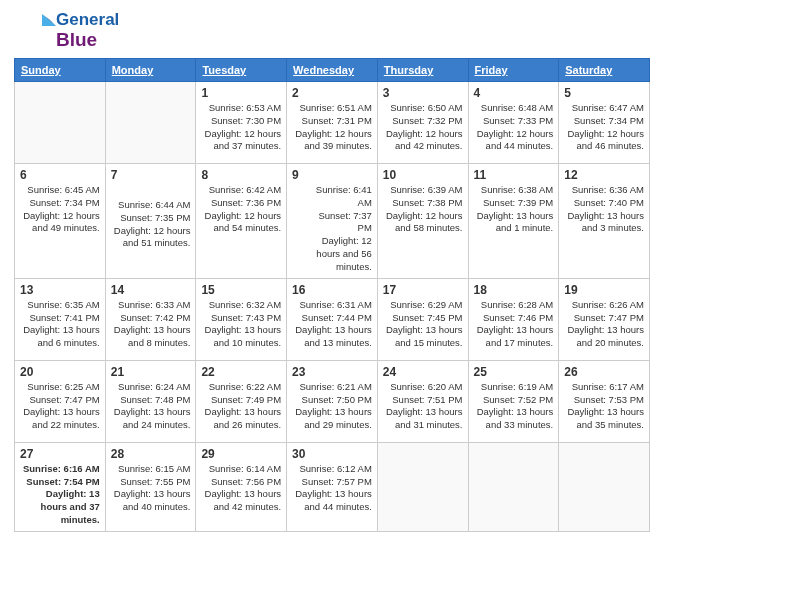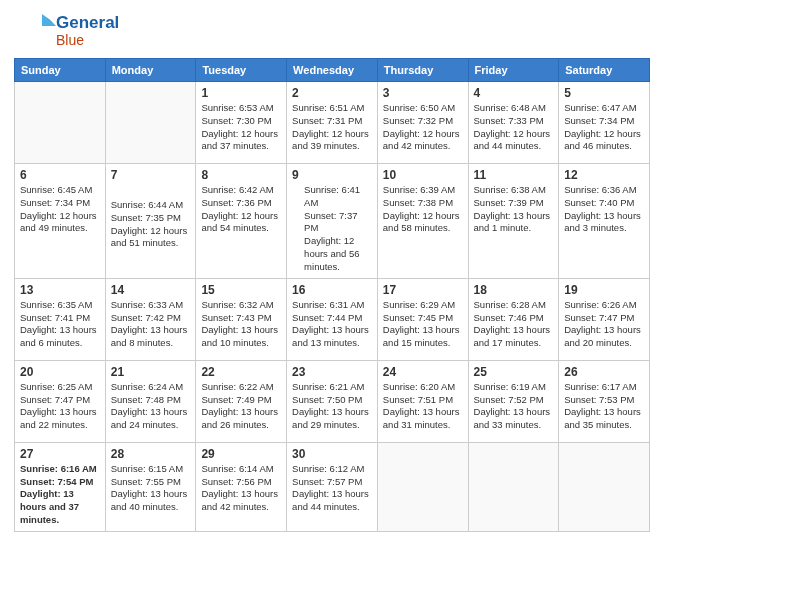--- a/index.html
+++ b/index.html
@@ -47,20 +47,21 @@
       border-collapse: collapse;
       font-size: 10px;
     }
     .calendar th {
       background: #3a7ecb;
       color: #fff;
       text-align: left;
       padding: 5px 6px;
       font-size: 11px;
       border: 1px solid #2a6ab8;
+      text-decoration: underline;
     }
     .calendar td {
       border: 1px solid #ccc;
       vertical-align: top;
       padding: 4px 5px;
       width: calc(100% / 7);
       height: 82px;
       background: #fff;
     }
     .calendar td.empty {
@@ -69,35 +70,36 @@
     .day-num {
       font-size: 12px;
       font-weight: bold;
       color: #333;
       margin-bottom: 2px;
     }
     .day-info {
       color: #333;
       font-size: 9.5px;
       line-height: 1.35;
+      text-align: right;
     }
   </style>
 </head>
 <body>
 
 <div class="page">
   <div class="header">
     <div class="logo">
         <svg width="42" height="42" viewBox="0 0 42 42">
           <polygon points="28,4 42,16 28,16" fill="#4aafe6"></polygon>
           <polygon points="28,4 42,16 36,10" fill="#1a5fa8"></polygon>
         </svg>
         <div style="display: flex; flex-direction: column; line-height: 1.1;">
           <span style="color: rgb(26, 95, 168); font-weight: bold; font-size: 17px;">General</span>
-          <span style="color: #c2410c; font-weight: normal; font-size: 14px;">Blue</span>
+          <span style="color: #701a75; font-weight: bold; font-size: 19px;">Blue</span>
         </div>
       </div>
     <div class="title-block">
       <div class="month-year"></div>
       <div class="location"></div>
     </div>
   </div>
 
   <table class="calendar">
     <thead>

